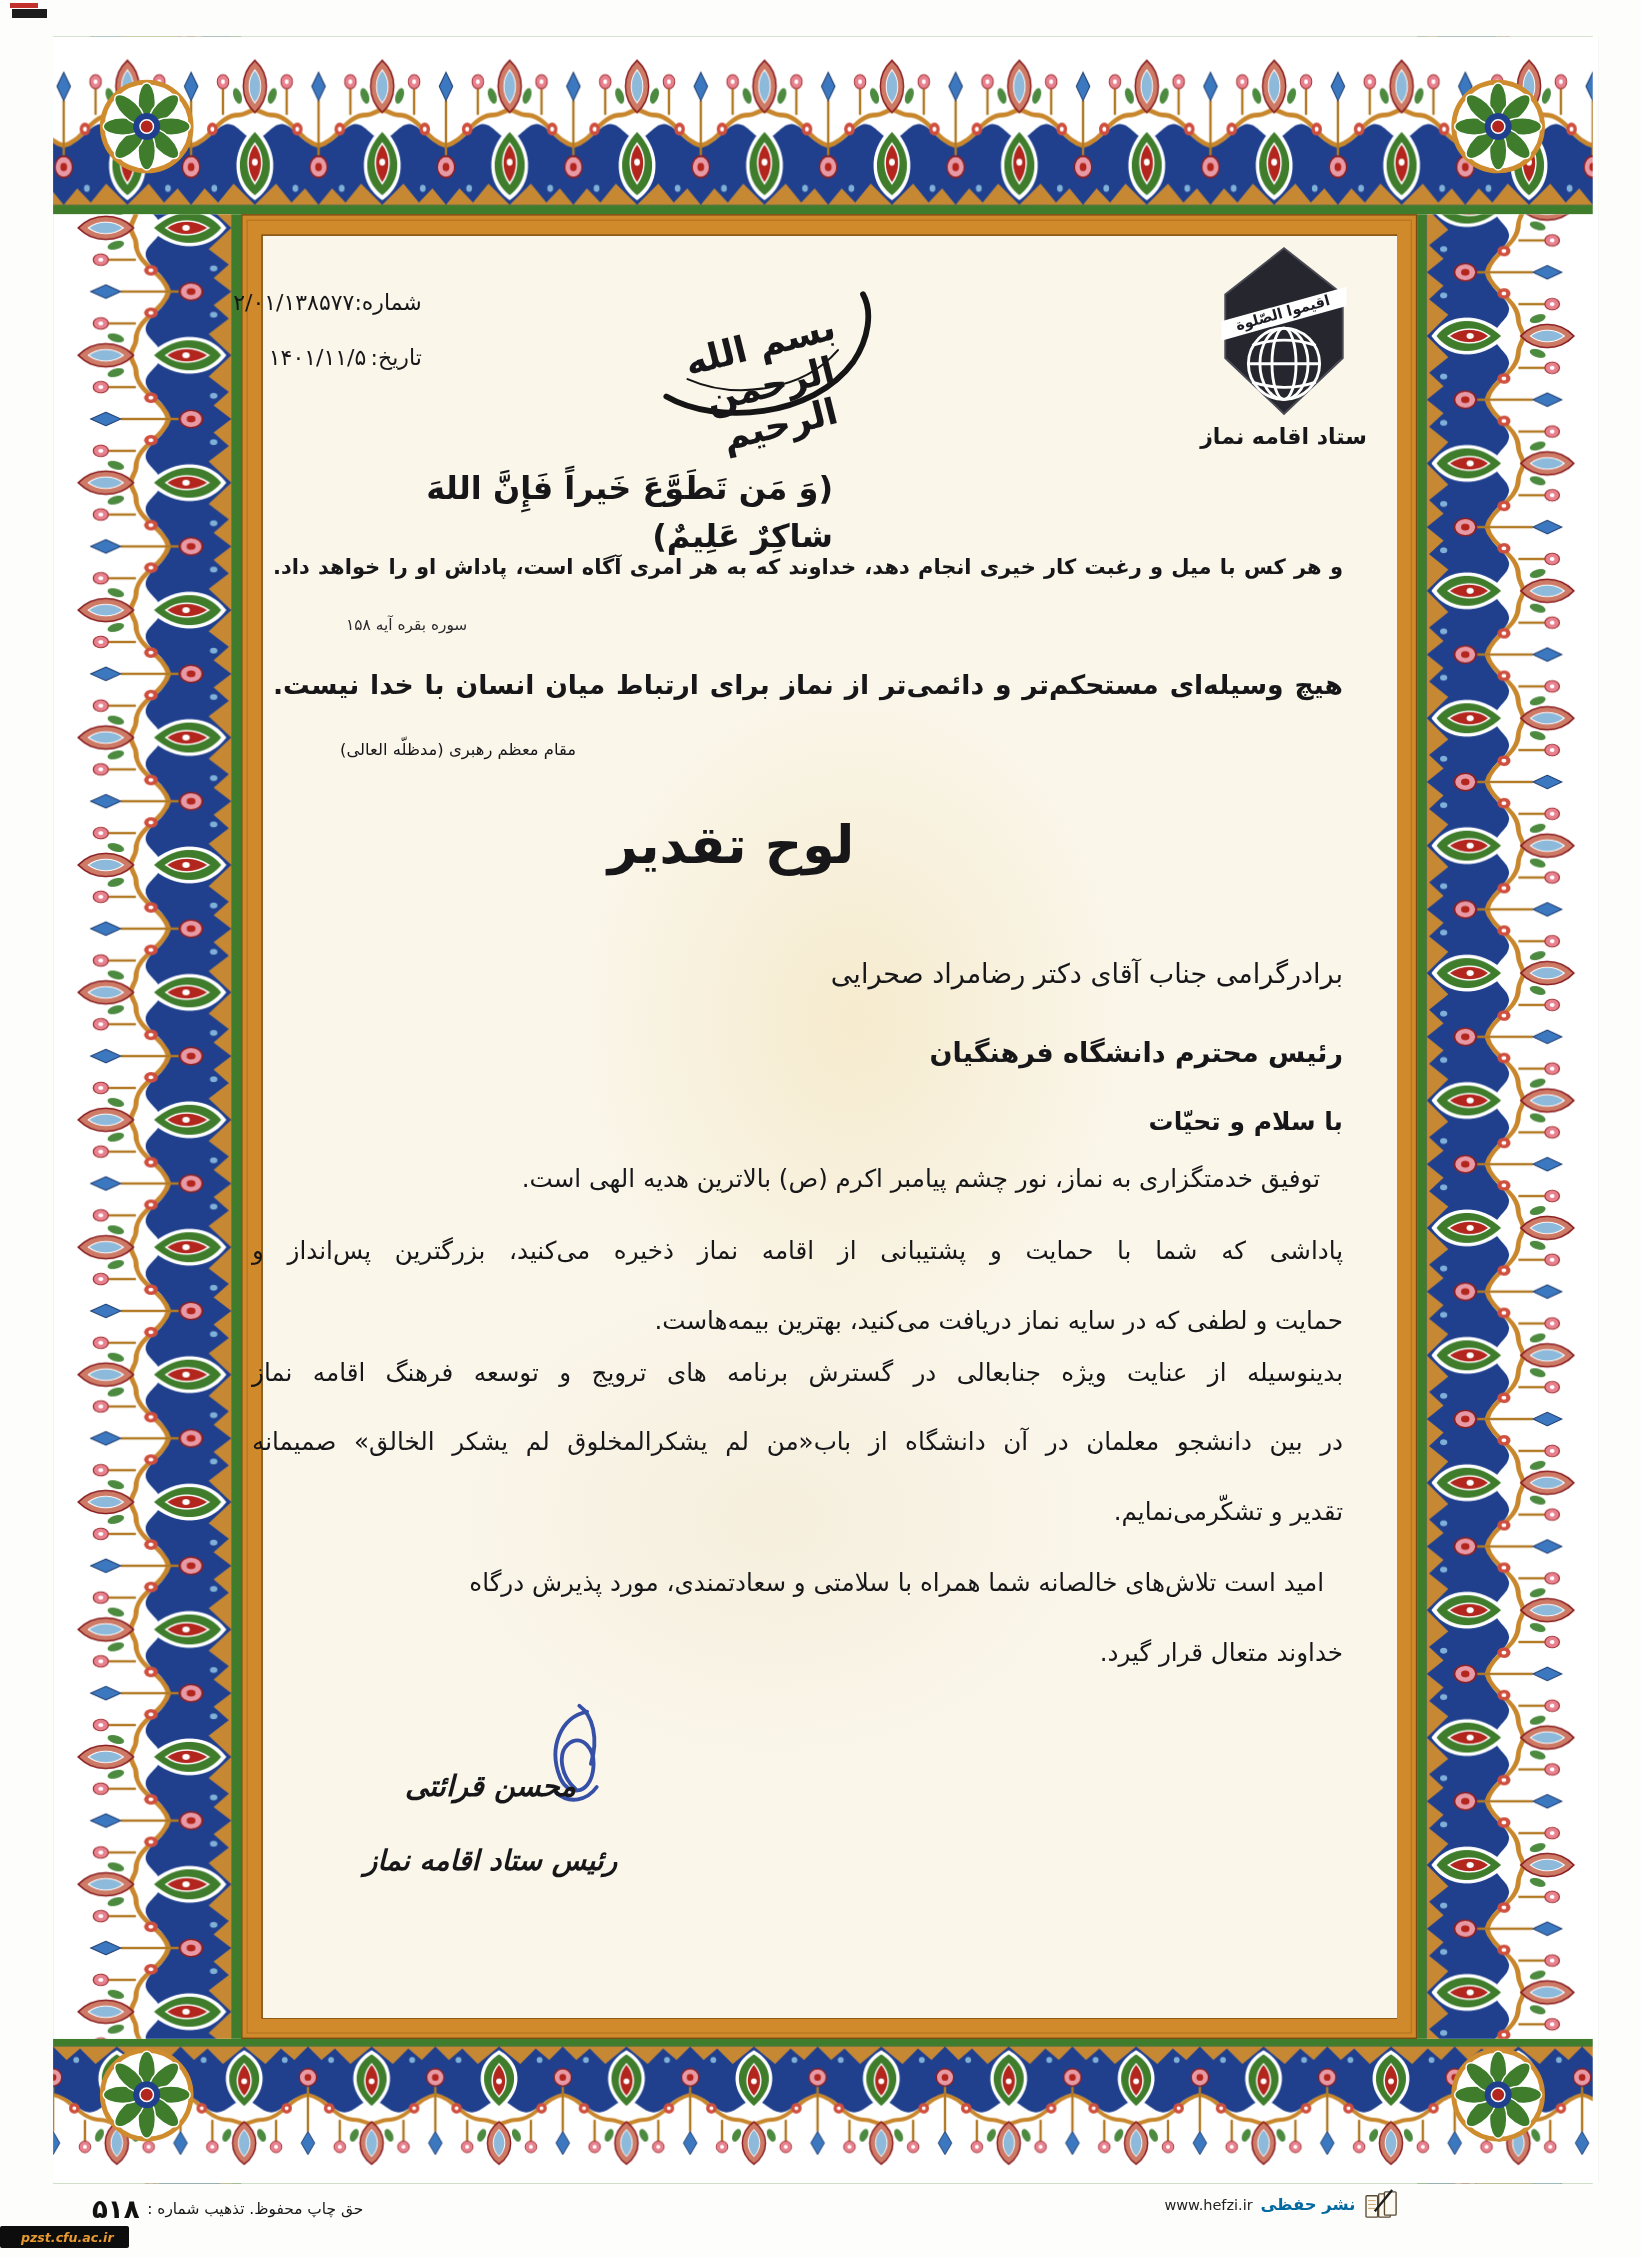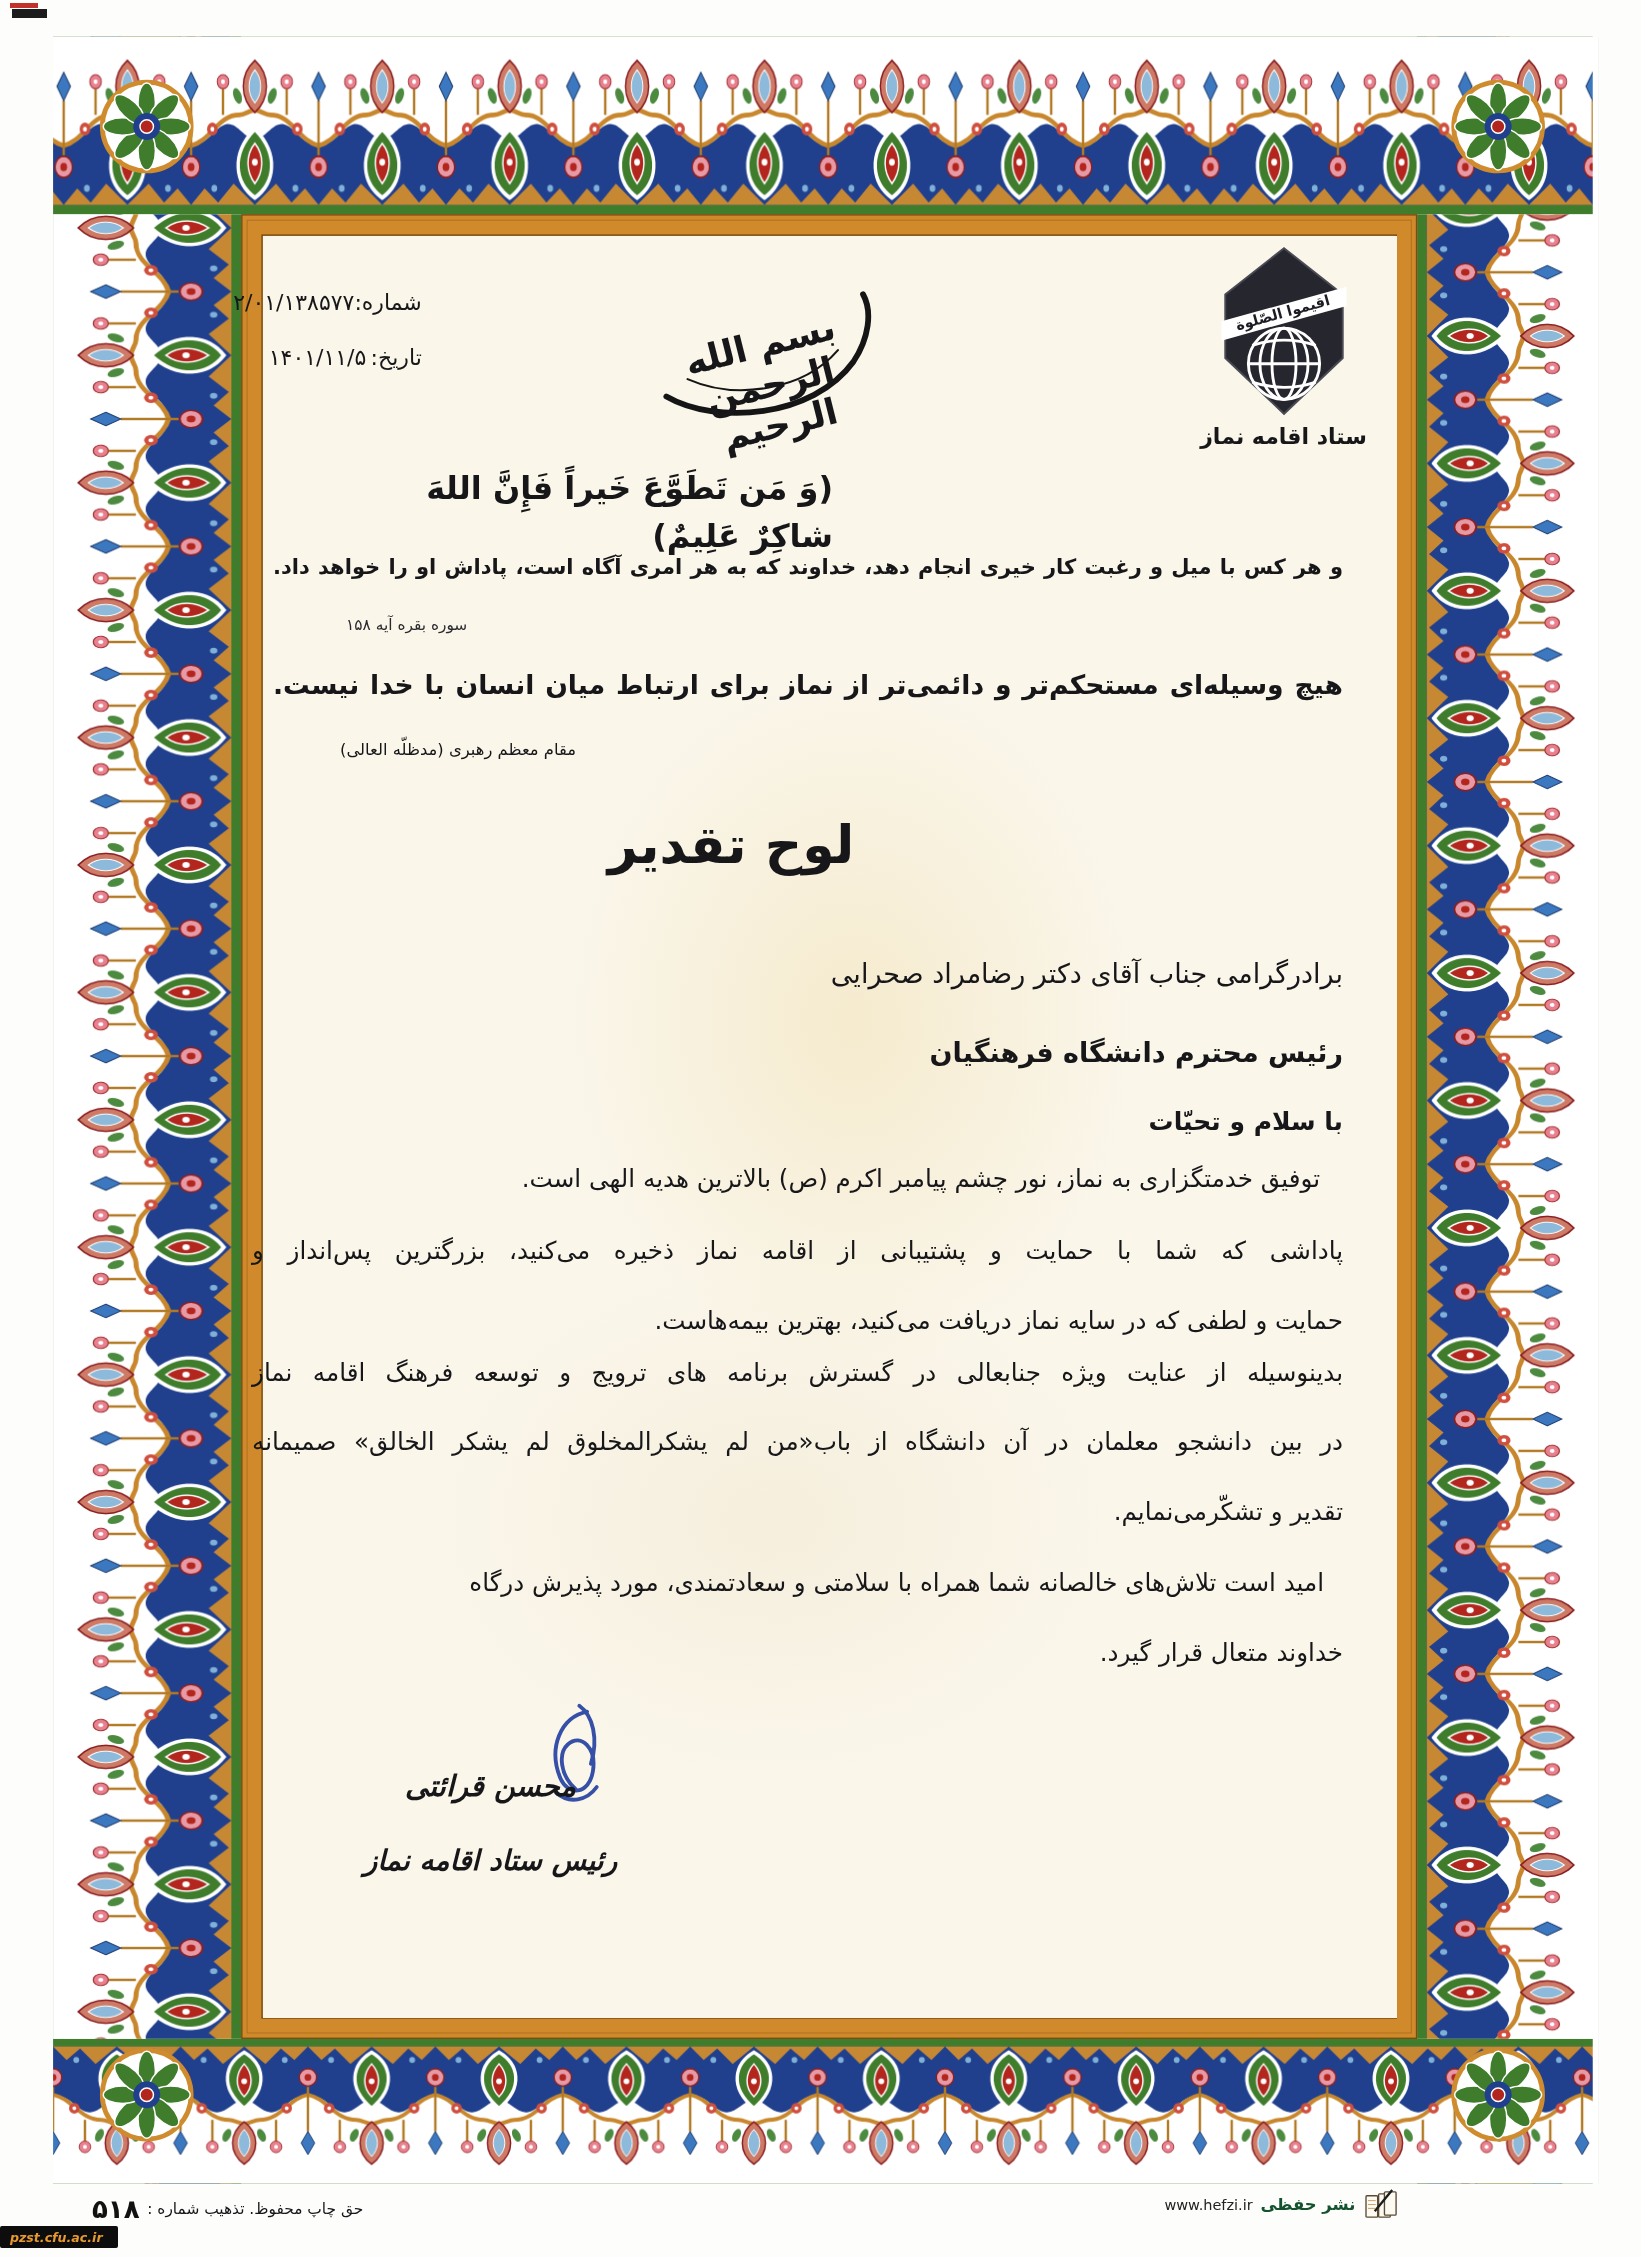--- a/index.html
+++ b/index.html
@@ -50,24 +50,24 @@
   .b8{top:1402px;}
   
   .sig-block{left:68px;top:1533px;width:319px;text-align:center;}
   .sig-name{font-size:29px;font-weight:bold;font-style:italic;}
   .sig-title{font-size:28px;font-weight:bold;font-style:italic;margin-top:41px;}
   .sig-scribble{left:268px;top:1464px;}
   
   .footer-left{left:92px;top:2194px;direction:rtl;font-size:15.4px;color:#333;display:flex;align-items:center;gap:7.7px;}
   .footer-left .num{font-size:26px;font-weight:bold;color:#111;}
   .footer-right{right:239px;top:2188px;direction:rtl;display:flex;align-items:center;gap:7.7px;}
-  .footer-right .pub{font-size:16.4px;font-weight:bold;color:#14532d;}
+  .footer-right .pub{font-size:16.4px;font-weight:bold;color:#0369a1;}
   .footer-right .site{font-size:14.5px;font-weight:normal;color:#222;direction:ltr;}
   .watermark{left:0;top:2226px;width:108px;height:22px;background:#0d0d0d;border-radius:1.9px;
-     display:flex;align-items:center;padding-left:10px;}
+     display:flex;align-items:center;padding-left:21px;}
   .watermark span{font-size:12.6px;font-weight:bold;font-style:italic;color:#e89a2f;letter-spacing:0;}
   .artifact-red{left:9.7px;top:2.9px;width:28px;height:4.8px;background:#c2312b;}
   .artifact-black{left:11.6px;top:8.7px;width:35px;height:9.7px;background:#1c1c1c;}
 </style>
 </head>
 <body>
 
 <div class="page">
 
   <div class="abs artifact-red"></div>

